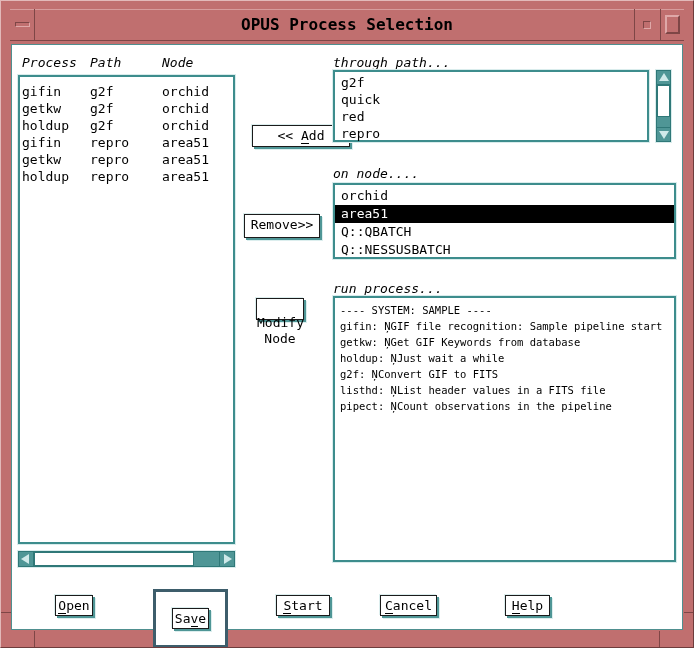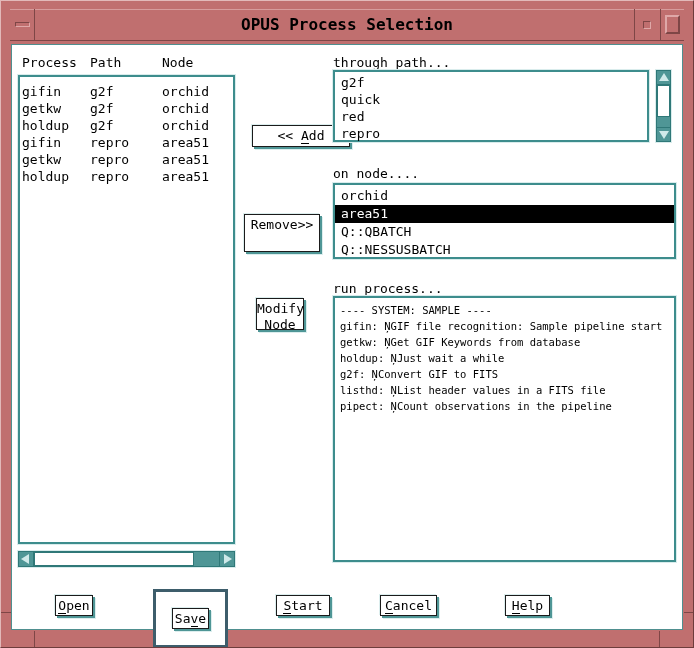--- a/index.html
+++ b/index.html
@@ -20,21 +20,21 @@
   .min-sq { position:absolute; left:643px; top:21px; width:8px; height:8px; background:#C06F6F;
             border-top:1px solid #7E4646; border-left:1px solid #7E4646;
             border-bottom:1px solid #DFA8A8; border-right:1px solid #DFA8A8; }
   .max-sq { position:absolute; left:665px; top:15px; width:15px; height:19px; background:#C06F6F;
             border-top:2px solid #DFA8A8; border-left:2px solid #DFA8A8;
             border-bottom:2px solid #7E4646; border-right:2px solid #7E4646; }
   .notch { position:absolute; background:#7E4646; }
   
   .content { position:absolute; left:11px; top:44px; width:672px; height:586px; background:#FFFFFF;
              border:1px solid #4F8F8F; }
-  .lbl { position:absolute; white-space:pre; }
+  .lbl { position:absolute; white-space:pre;font-style:italic; }
   .listbox { position:absolute; background:#fff; border:2px solid #3D8D8D;
              box-shadow: -1px -1px 0 #D9ECEC, 1px 1px 0 #D9ECEC, -1px 1px 0 #D9ECEC, 1px -1px 0 #D9ECEC; }
   .row3 { position:relative; height:17px; line-height:17px; }
   .row3 span { position:absolute; white-space:pre;text-align:center; }
   .c0 { left:2px; } .c1 { left:70px; } .c2 { left:142px; }
   .litem { height:17px; line-height:17px; padding-left:6px; white-space:pre; }
   .litem.sel { background:#000; color:#fff; }
   .runitem { height:16px; line-height:16px; padding-left:5px; white-space:pre; font-size:10.5px; }
   
   .btn { position:absolute; background:#fff; border:1px solid #1b1b1b; text-align:center;
@@ -127,24 +127,24 @@
     <div class="sb-arrow left-tri"></div>
     <div class="hsep" style="left:14px"></div>
     <div class="hthumb"></div>
     <div class="hsep" style="right:14px"></div>
     <div class="sb-arrow right-tri"></div>
   </div>
 
   <div class="btn" style="left:252px;top:125px;width:98px;height:22px">
     <span>&lt;&lt; </span><span class="mn">A</span><span>dd</span>
   </div>
-  <div class="btn" style="left:244px;top:214px;width:76px;height:38px">
+  <div class="btn" style="left:244px;top:214px;width:76px;height:24px">
     <span>Remove&gt;&gt;</span>
   </div>
-  <div class="btn" style="left:256px;top:298px;width:48px;height:32px;line-height:16px;padding-top:2px">
+  <div class="btn" style="left:256px;top:298px;width:48px;height:22px;line-height:16px;padding-top:16px">
     <div>Modify</div>
     <div>Node</div>
   </div>
 
   <div class="lbl" style="left:333px;top:55px">through path...</div>
   <div class="listbox" style="left:333px;top:70px;width:316px;height:72px;padding-top:2px">
     <div class="litem">g2f</div>
     <div class="litem">quick</div>
     <div class="litem">red</div>
     <div class="litem">repro</div>

